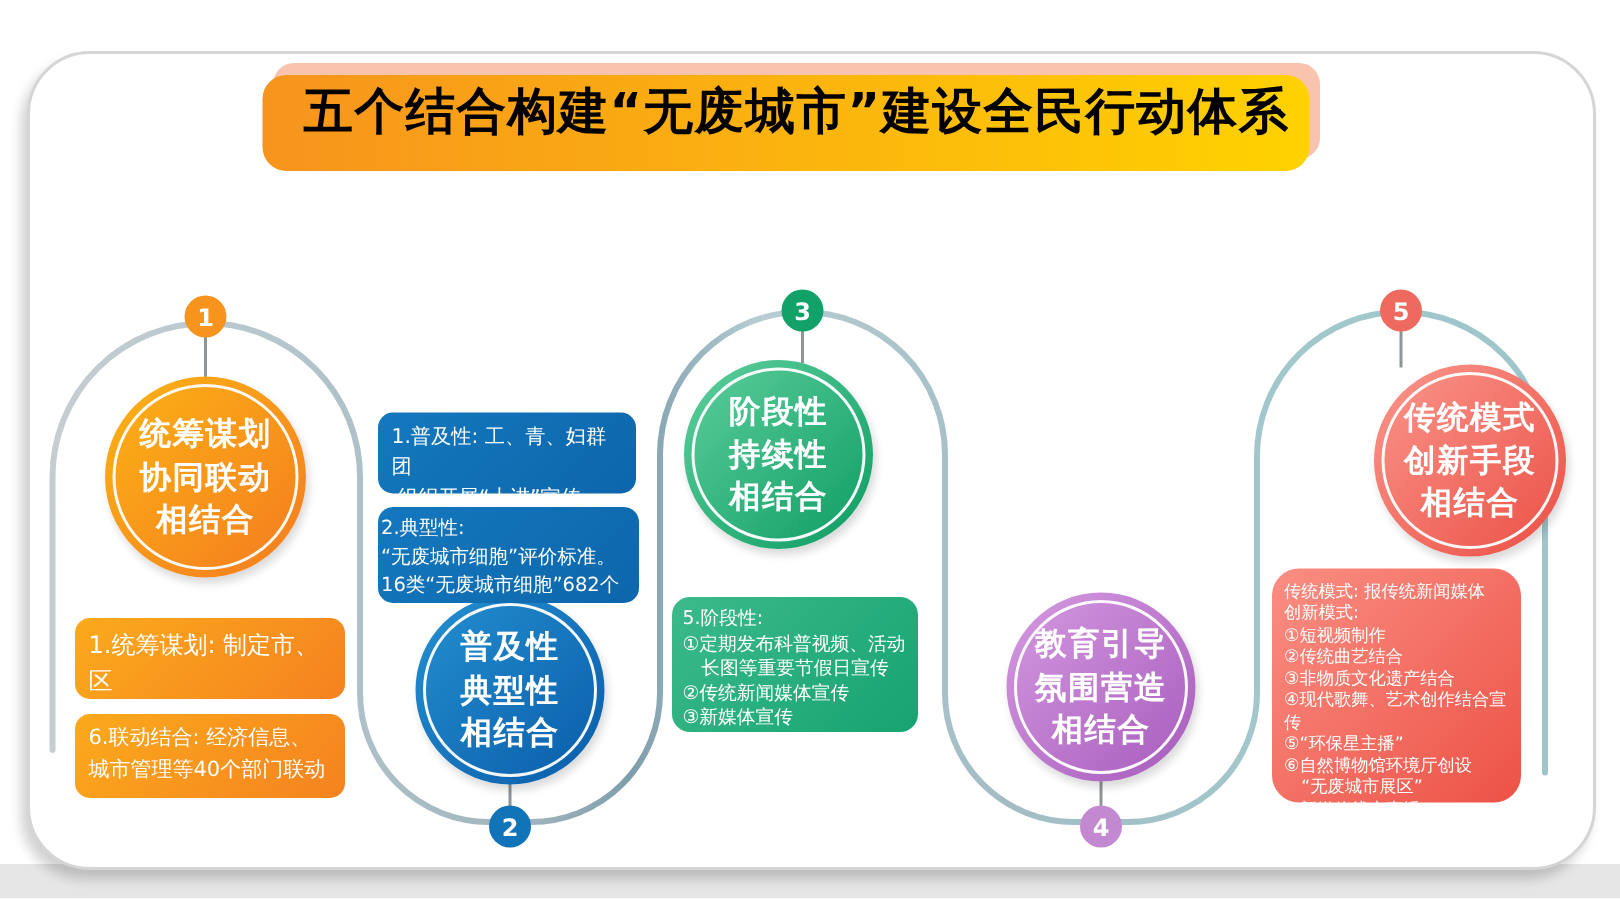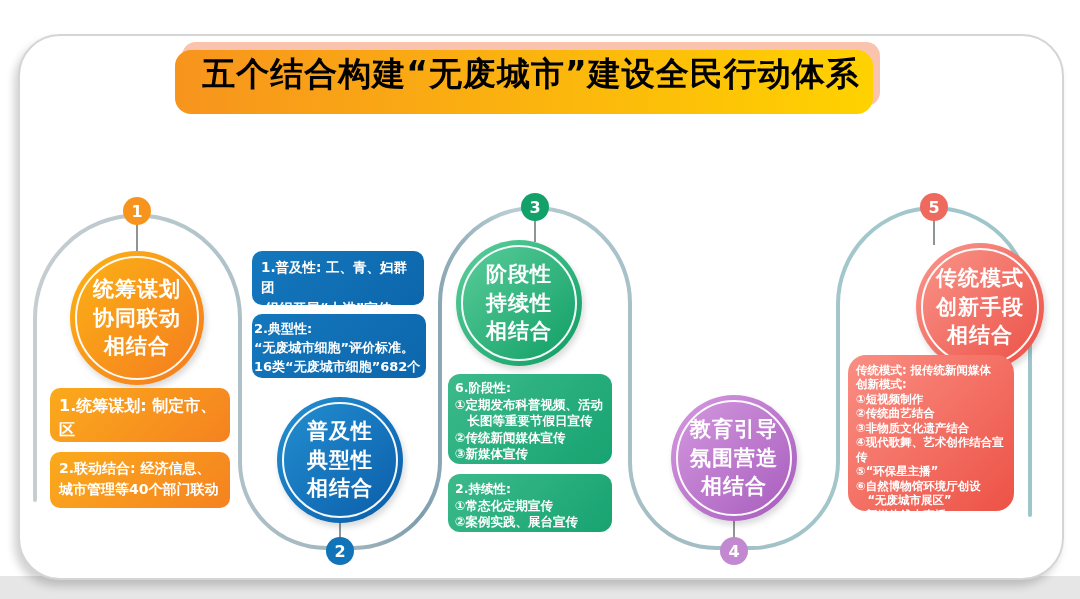--- a/index.html
+++ b/index.html
@@ -44,22 +44,22 @@
     content:"";position:absolute;inset:5px;border:2.5px solid rgba(255,255,255,.95);border-radius:50%;
   }
   .circle .clabel{
     white-space:pre-line;text-align:center;color:#fff;font-weight:bold;
     font-size:21px;line-height:1.38;letter-spacing:1px;position:relative;
   }
   
   .box{
     position:absolute;z-index:4;border-radius:10px;
     background:linear-gradient(135deg,var(--c1,#ccc),var(--c2,#999));
-    color:#fff;font-weight:bold;white-space:pre-wrap;
-    padding:6px 9px;box-sizing:border-box;
+    color:#fff;font-weight:normal;white-space:pre-wrap;
+    padding:6px 9px;box-sizing:border-box;margin-top:24px;
   }
   .s1b1{left:50px;top:388px;width:180px;height:54px;font-size:16px;line-height:1.5;}
   .s1b2{left:50px;top:452px;width:180px;height:56px;font-size:14px;line-height:1.5;}
   .s2b1{left:252px;top:251px;width:172px;height:54px;font-size:13.5px;line-height:1.5;}
   .s2b2{left:252px;top:314px;width:174px;height:64px;font-size:13px;line-height:1.45;padding:6px 2px;}
   .s3b1{left:448px;top:374px;width:164px;height:90px;font-size:12.5px;line-height:1.32;padding:6px 7px;border-radius:12px;}
   .s3b2{left:448px;top:474px;width:164px;height:58px;font-size:12.5px;line-height:1.32;padding:7px;border-radius:12px;}
   .s4b1{left:655px;top:245px;width:156px;height:136px;font-size:12.5px;line-height:1.3;padding:7px 8px;border-radius:12px;}
   .s5b1{left:848px;top:355px;width:166px;height:156px;font-size:11.5px;line-height:1.26;padding:8px;border-radius:18px;}
   
@@ -106,49 +106,46 @@
   <div class="title" style="--c1: #f9c3ad;">五个结合构建“无废城市”建设全民行动体系</div>
 
   <div class="badge b1" style="--c1: #f7941d;">1</div>
   <div class="circle c1" style="--c1: #fcb315; --c2: #f47b20;">
     <div class="clabel">统筹谋划
 协同联动
 相结合</div>
   </div>
   <div class="box s1b1" style="--c1: #fbaa1c; --c2: #f58220;">1.统筹谋划: 制定市、区
 “1+11”个宣传工作方案</div>
-  <div class="box s1b2" style="--c1: #fbaa1c; --c2: #f58220;">2.联动结合: 经济信息、
+  <div class="box s1b2" style="--c1: #fbaa1c; --c2: #f58220;">6.联动结合: 经济信息、
 城市管理等40个部门联动</div>
 
   <div class="badge b2" style="--c1: #1274b8;">2</div>
   <div class="circle c2" style="--c1: #2490d2; --c2: #0a5ca8;">
     <div class="clabel">普及性
 典型性
 相结合</div>
   </div>
   <div class="box s2b1" style="--c1: #1478be; --c2: #0d66ab;">1.普及性: 工、青、妇群团
  组织开展“十进”宣传</div>
   <div class="box s2b2" style="--c1: #1478be; --c2: #0d66ab;">2.典型性:
 “无废城市细胞”评价标准。
 16类“无废城市细胞”682个</div>
 
   <div class="badge b3" style="--c1: #12a168;">3</div>
   <div class="circle c3" style="--c1: #5ecf9d; --c2: #0d9c63;">
     <div class="clabel">阶段性
 持续性
 相结合</div>
   </div>
-  <div class="box s3b1" style="--c1: #3cba8b; --c2: #17a371;">6.阶段性:
+  <div class="box s3b1" style="--c1: #3cba8b; --c2: #17a371;">5.阶段性:
 ①定期发布科普视频、活动
 　长图等重要节假日宣传
 ②传统新闻媒体宣传
 ③新媒体宣传</div>
-  <div class="box s3b2" style="--c1: #3cba8b; --c2: #17a371;">2.持续性:
-①常态化定期宣传
-②案例实践、展台宣传</div>
 
   <div class="badge b4" style="--c1: #c389d0;">4</div>
   <div class="circle c4" style="--c1: #d59ae0; --c2: #a65bbc;">
     <div class="clabel">教育引导
 氛围营造
 相结合</div>
   </div>
 
   <div class="badge b5" style="--c1: #ee6a5f;">5</div>
   <div class="circle c5" style="--c1: #fa978d; --c2: #eb4f44;">

